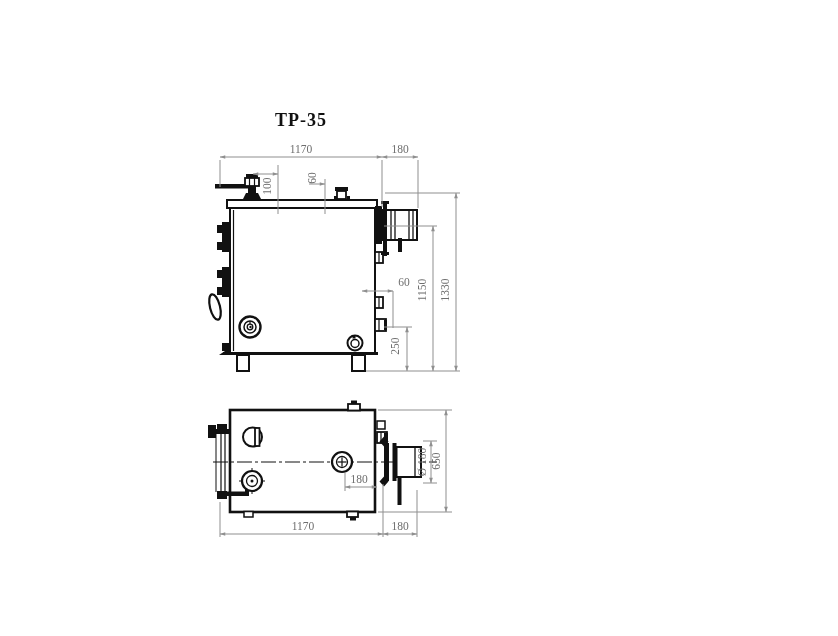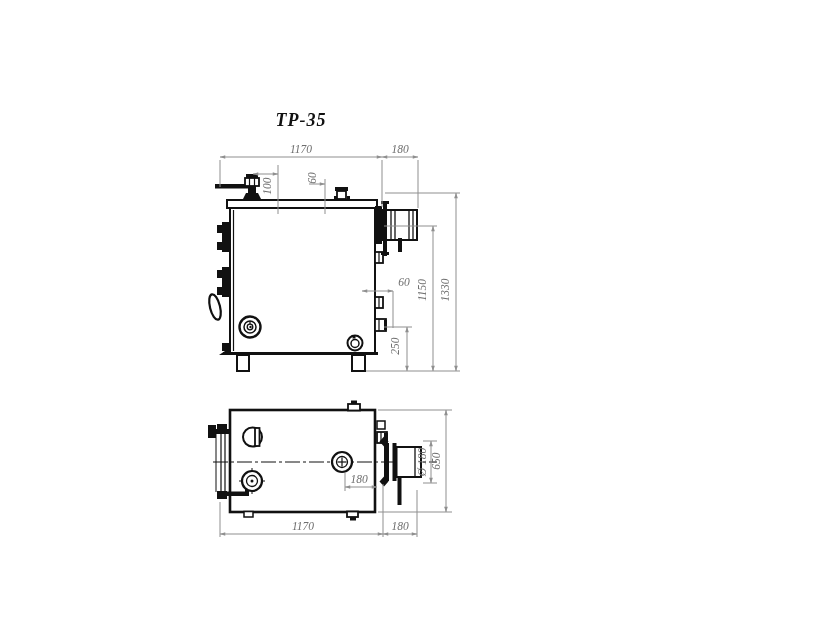--- a/index.html
+++ b/index.html
@@ -1,17 +1,17 @@
 <!DOCTYPE html>
 <html style="--outline: #111111; --dim_line: #8f8f8f; --dim_text: #6e6e6e; --background: #ffffff;"><head>
 <meta charset="utf-8">
 <style>
   :root { --outline:#111111; --dim_line:#8f8f8f; --dim_text:#6e6e6e; --background:#ffffff; }
   html,body { margin:0; padding:0; background:var(--background); }
-  .stage { width:806px; height:636px; position:relative; background:var(--background);font-style:italic; }
+  .stage { width:806px; height:636px; position:relative; background:var(--background); }
   svg { display:block; }
   .title  { font-family:"Liberation Serif",serif; font-size:18px; font-weight:bold; fill:var(--outline); letter-spacing:1px; }
   .dimtxt { font-family:"Liberation Serif",serif; font-size:11.5px; fill:var(--dim_text); }
   .dim    { stroke:var(--dim_line); stroke-width:1; fill:none; }
   .o      { stroke:var(--outline); fill:#ffffff; }
   .n      { stroke:var(--outline); fill:none; }
   .w26 { stroke-width:2.6; } .w24 { stroke-width:2.4; } .w22 { stroke-width:2.2; }
   .w2  { stroke-width:2;   } .w18 { stroke-width:1.8; } .w15 { stroke-width:1.5; }
   .w13 { stroke-width:1.3; } .w12 { stroke-width:1.2; } .w1  { stroke-width:1; }
   .blk { fill:var(--outline); stroke:none; }

